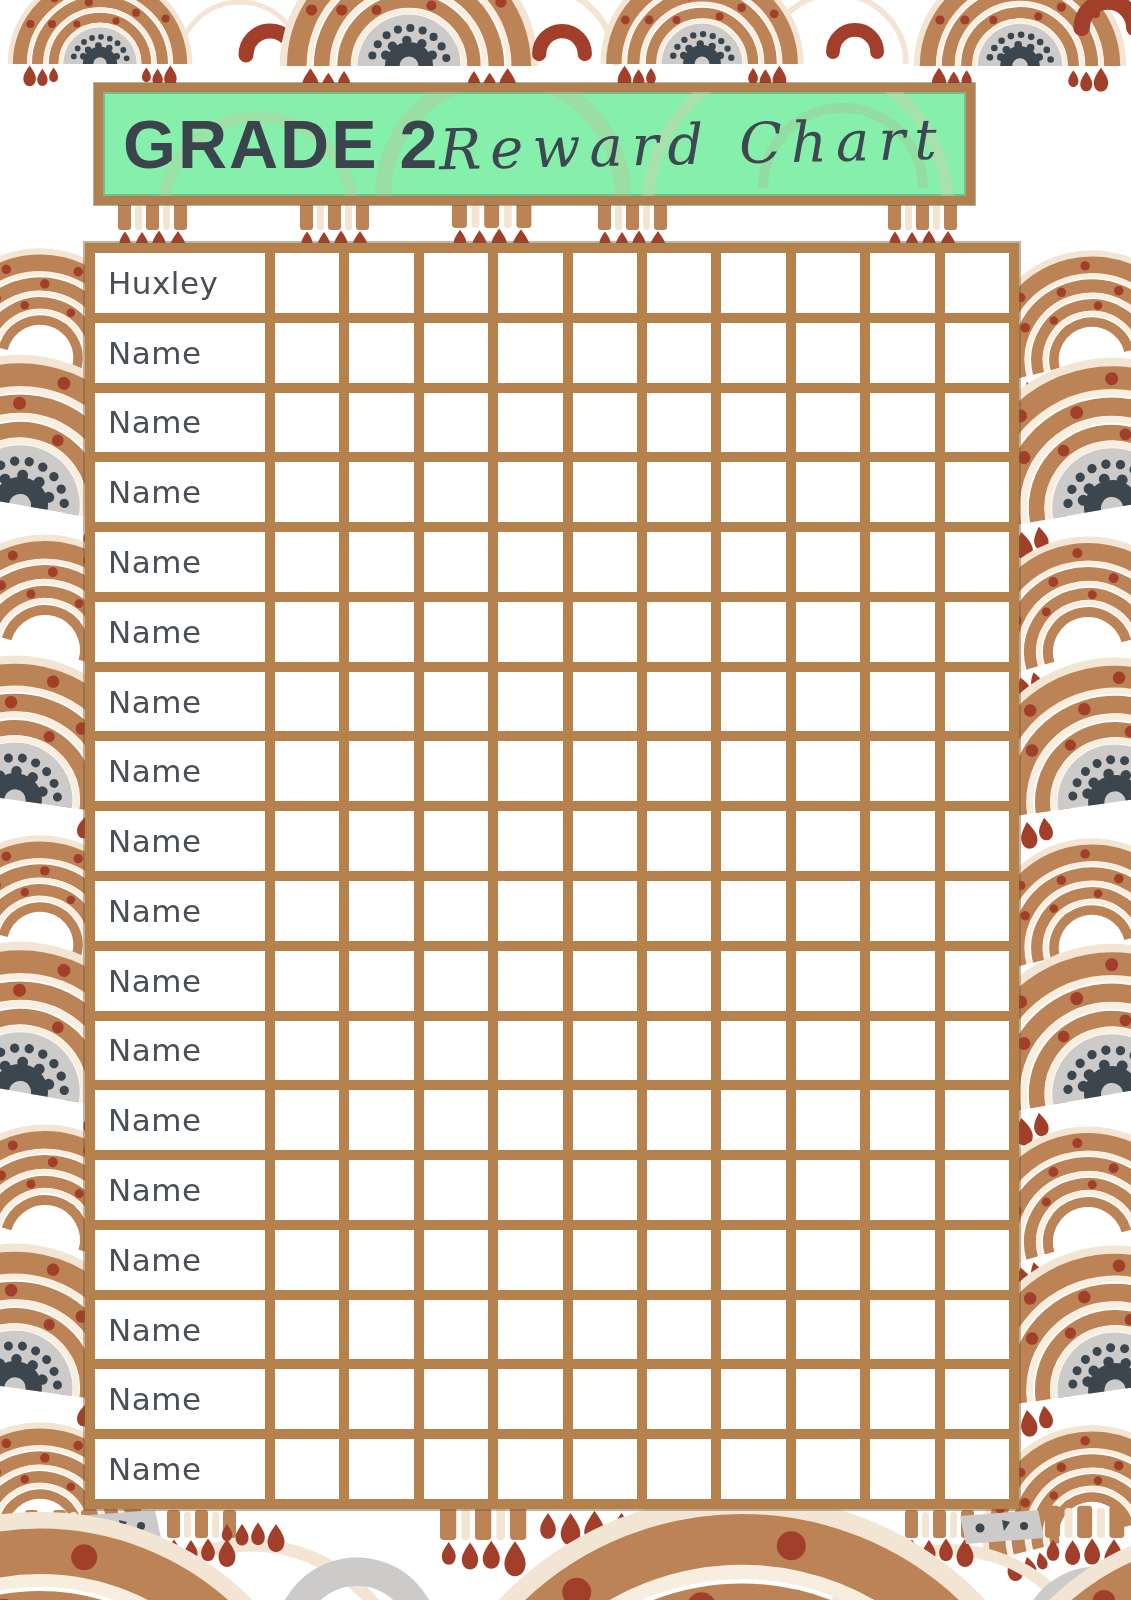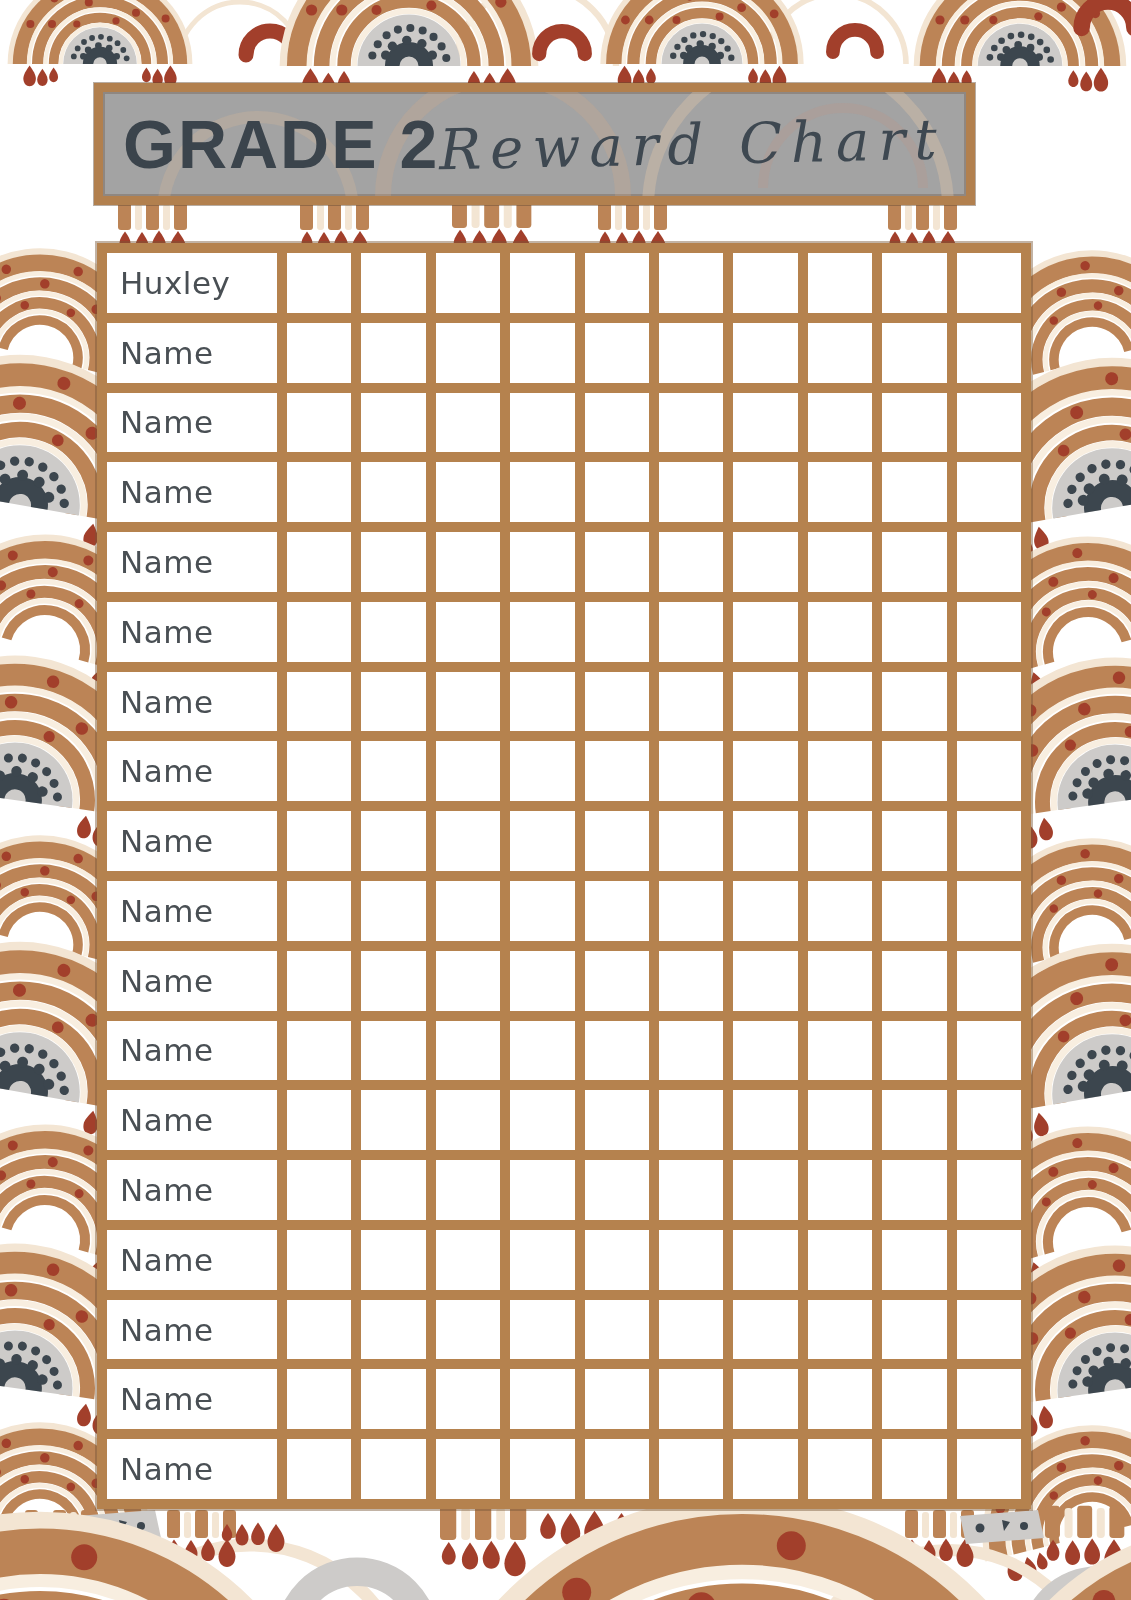--- a/index.html
+++ b/index.html
@@ -7,42 +7,42 @@
     position:relative; width:1131px; height:1600px;
     background:#ffffff; overflow:hidden;
     font-family:"DejaVu Sans", sans-serif;
   }
   .bg { position:absolute; left:0; top:0; z-index:1; }
 
   
   .banner {
     position:absolute; left:94px; top:83px; width:881px; height:122px;
     box-sizing:border-box; z-index:3;
-    background:#a3a3a3;
+    background:#86efac;
     border:9px solid #b2804e;
     box-shadow: inset 0 0 0 2px rgba(98,74,52,.30), 0 0 0 1px rgba(98,74,52,.45);
     display:flex; align-items:center; justify-content:space-between;
     padding:0 55px 0 20px; overflow:hidden;
   }
   .banner-decor { position:absolute; left:0; top:0; pointer-events:none; }
   .grade-label {
     position:relative;
     font-family:"Liberation Sans", sans-serif; font-weight:bold;
     font-size:68px; letter-spacing:2px; color:#3b444c; white-space:nowrap;
   }
   .script-label {
     position:relative;
     font-family:"DejaVu Serif", serif; font-style:italic;
     font-size:56px; letter-spacing:9px; color:#3e4851; white-space:nowrap;
     transform:rotate(-1.2deg);
   }
 
   
   .grid-panel {
-    position:absolute; left:97px; top:243px; width:934px; height:1266px;
+    position:absolute; left:85px; top:243px; width:934px; height:1266px;
     box-sizing:border-box; padding:10px; z-index:2;
     background:#b5824e;
     box-shadow:0 0 0 2px rgba(120,86,55,.45);
   }
   .reward-grid {
     display:grid; width:100%; height:100%;
     grid-template-columns:170px repeat(10, 1fr);
     grid-auto-rows:1fr; gap:10px;
   }
   .name-cell {

